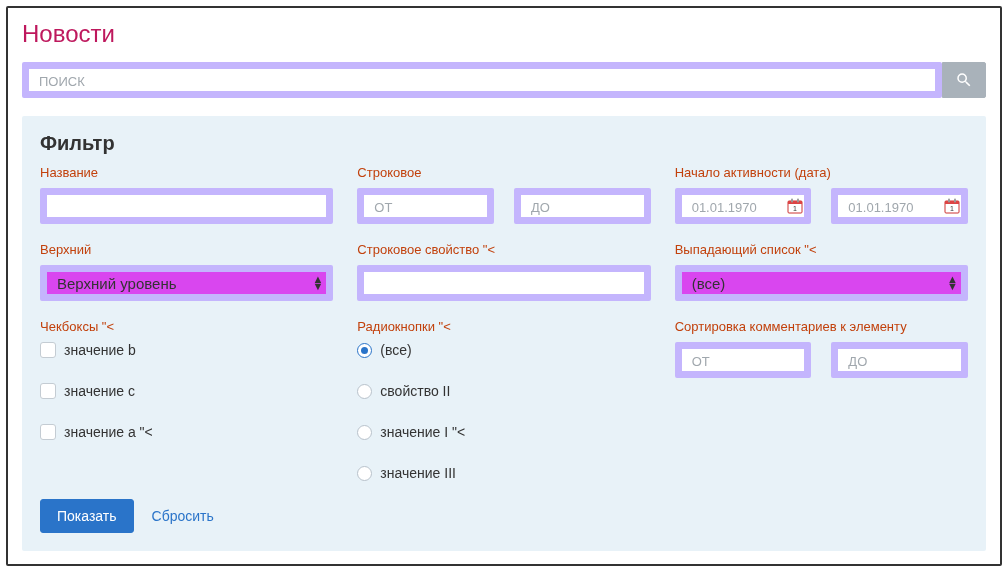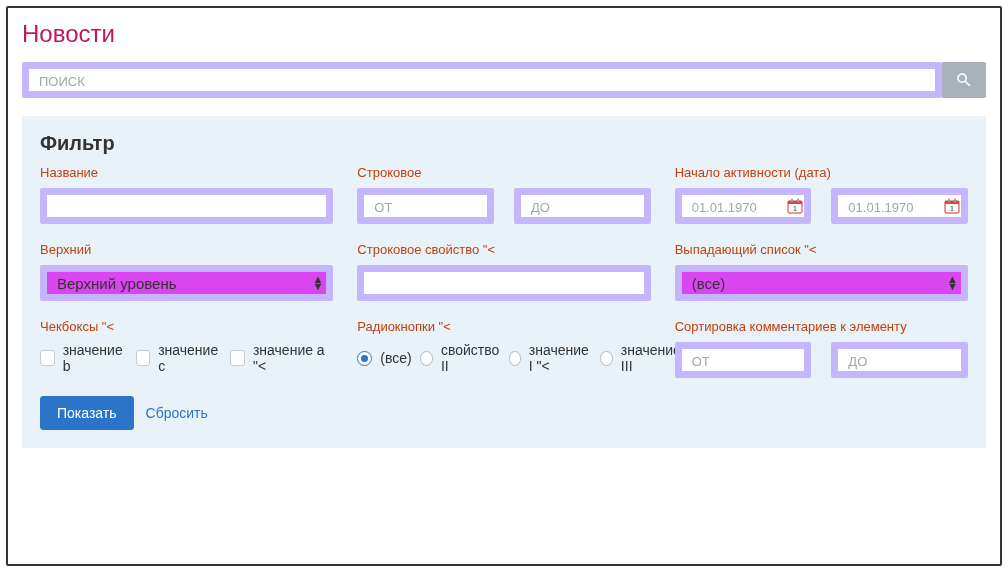--- a/index.html
+++ b/index.html
@@ -107,22 +107,22 @@
     position: absolute;
     right: 10px; top: 50%;
     transform: translateY(-50%);
     pointer-events: none;
     font-size: 11px;
     color: #333;
     line-height: 7px;
   }
   .check-list, .radio-list {
     display: flex;
-    flex-direction: row;
-    gap: 8px;
+    flex-direction: column;
+    gap: 25px;
     margin-top: 4px;
   }
   .check-item, .radio-item {
     display: flex;
     align-items: center;
     gap: 8px;
     font-size: 14px;
     color: #333;
   }
   .checkbox {
@@ -143,21 +143,21 @@
   .radio.checked { border-color: #2a74c9; }
   .radio.checked::after {
     content: "";
     width: 7px; height: 7px;
     background: #2a74c9;
     border-radius: 50%;
   }
   .actions {
     display: flex;
     align-items: center;
-    gap: 12px;
+    gap: 18px;
     margin-top: 18px;
   }
   .btn-primary {
     background: #2a74c9;
     color: #fff;
     border: 1px solid #2a74c9;
     padding: 8px 16px;
     font-size: 14px;
     border-radius: 3px;
     cursor: pointer;

